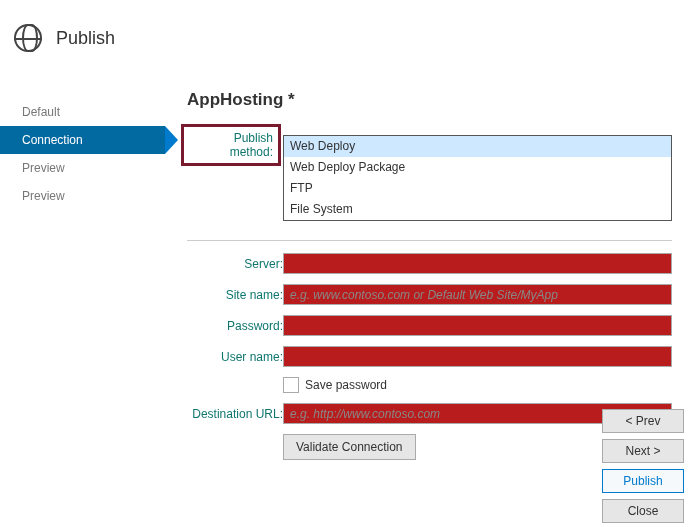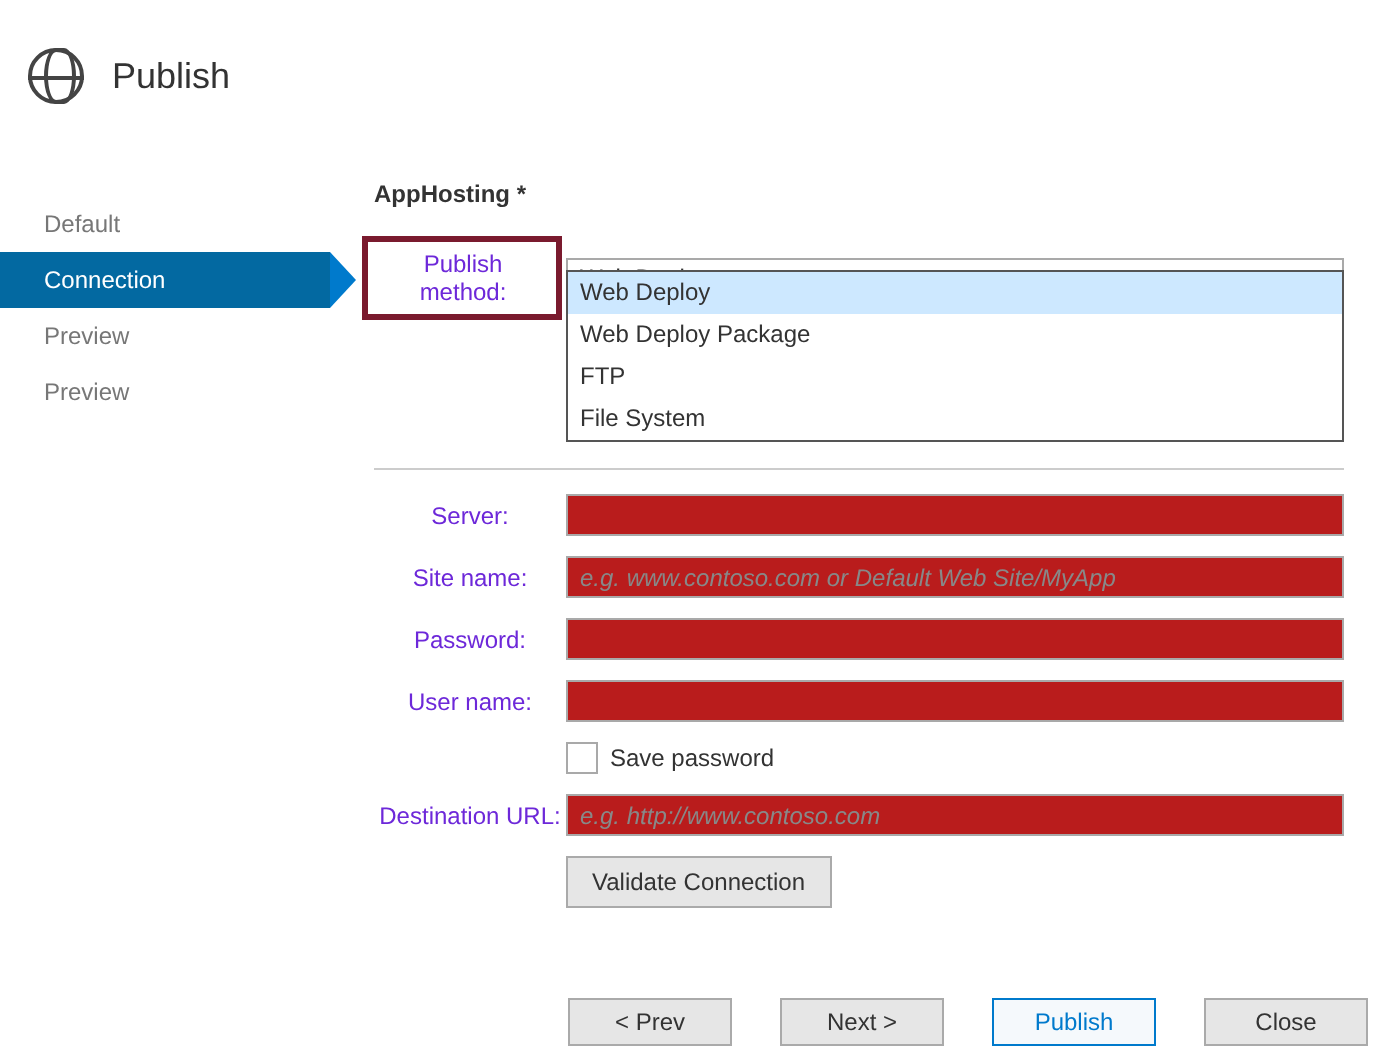--- a/index.html
+++ b/index.html
@@ -90,38 +90,38 @@
     border-bottom: 14px solid transparent;
     border-left: 13px solid #007acc;
   }
   .content {
     flex: 1;
     padding: 18px 28px 0 22px;
     position: relative;
   }
   .section-heading {
     font-weight: bold;
-    font-size: 12px;
+    font-size: 17px;
     margin-bottom: 14px;
   }
   hr.section-line {
     border: none;
     border-top: 1px solid #ccc;
     margin: 24px 0 12px 0;
   }
   
   .row {
     display: flex;
     align-items: center;
     margin-bottom: 10px;
   }
   .row .label {
     width: 96px;
-    text-align: center;
-    color: #6d28d9;
+    text-align: right;
+    color: #0f766e;
   }
   
   .dropdown-field {
     flex: 1;
     height: 21px;
     border: 1px solid #a9a9a9;
     background: #fff;
     position: relative;
     display: flex;
     align-items: center;
@@ -206,21 +206,22 @@
     border: 1px solid #007acc;
     color: #007acc;
     background: #f5f9fc;
   }
   
   .footer {
     position: absolute;
     right: 16px;
     bottom: 16px;
     display: flex;
-    gap: 24px;
+    gap: 6px;
+    flex-direction: column;
   }
   .footer .btn {
     width: 82px;
     height: 24px;
     padding: 0;
   }
 </style>
 </head>
 <body>
 

